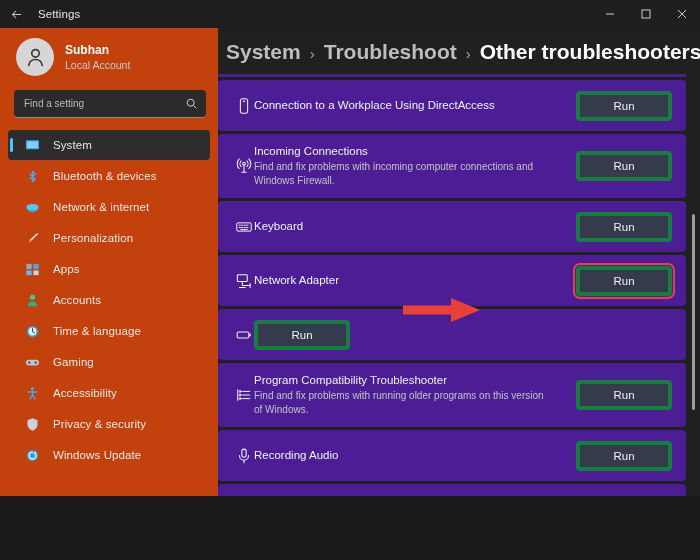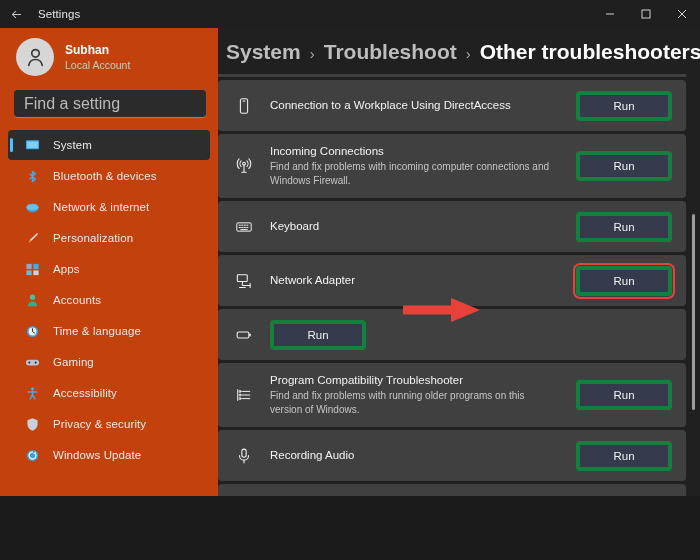--- a/index.html
+++ b/index.html
@@ -64,21 +64,21 @@
     height: 28px;
     background: #2b2b2b;
     border-radius: 4px;
     border-bottom: 1px solid #8a8a8a;
     display: flex; align-items: center;
     padding: 0 8px 0 10px;
   }
   .search-input {
     flex: 1; background: transparent; border: none; outline: none;
     font-family: "Liberation Sans", sans-serif;
-    font-size: 16px; color: #d8d8d8;
+    font-size: 10px; color: #d8d8d8;
   }
   .search-input::placeholder { color: #b9b9b9; }
   .search-ico { color: #d0d0d0; display: flex; }
   .search-ico svg { width: 13px; height: 13px; }
 
   .nav { display: flex; flex-direction: column; gap: 1px; }
   .nav-item {
     position: relative;
     height: 30px;
     display: flex; align-items: center;
@@ -109,26 +109,25 @@
 
   .list-area {
     flex: 1; min-height: 0;
     position: relative;
     overflow: hidden;
     padding-right: 14px;
   }
   .list-inner { display: flex; flex-direction: column; gap: 3px; margin-top: -10px; }
 
   .card {
-    background: #404040;
+    background: #4c1d95;
     border-radius: 4px;
     display: flex; align-items: center;
     padding: 0 14px 0 16px;
     min-height: 51px;
-    gap: 16px;
   }
   .card.partial { min-height: 13px; border-radius: 4px 4px 0 0; }
   .card.tall { min-height: 64px; }
   .card.clipped { min-height: 34px; }
   .card-ico { width: 20px; flex: 0 0 20px; display: flex; align-items: center; justify-content: center; color: #f0f0f0; }
   .card-ico svg { width: 18px; height: 18px; }
   .card-text { flex: 1; min-width: 0; padding-right: 10px; }
   .card-title { font-size: 11.5px; color: #f2f2f2; line-height: 1.45; }
   .card-desc { font-size: 10px; color: #c4c4c4; line-height: 1.45; max-width: 300px; }
   .run-btn {

